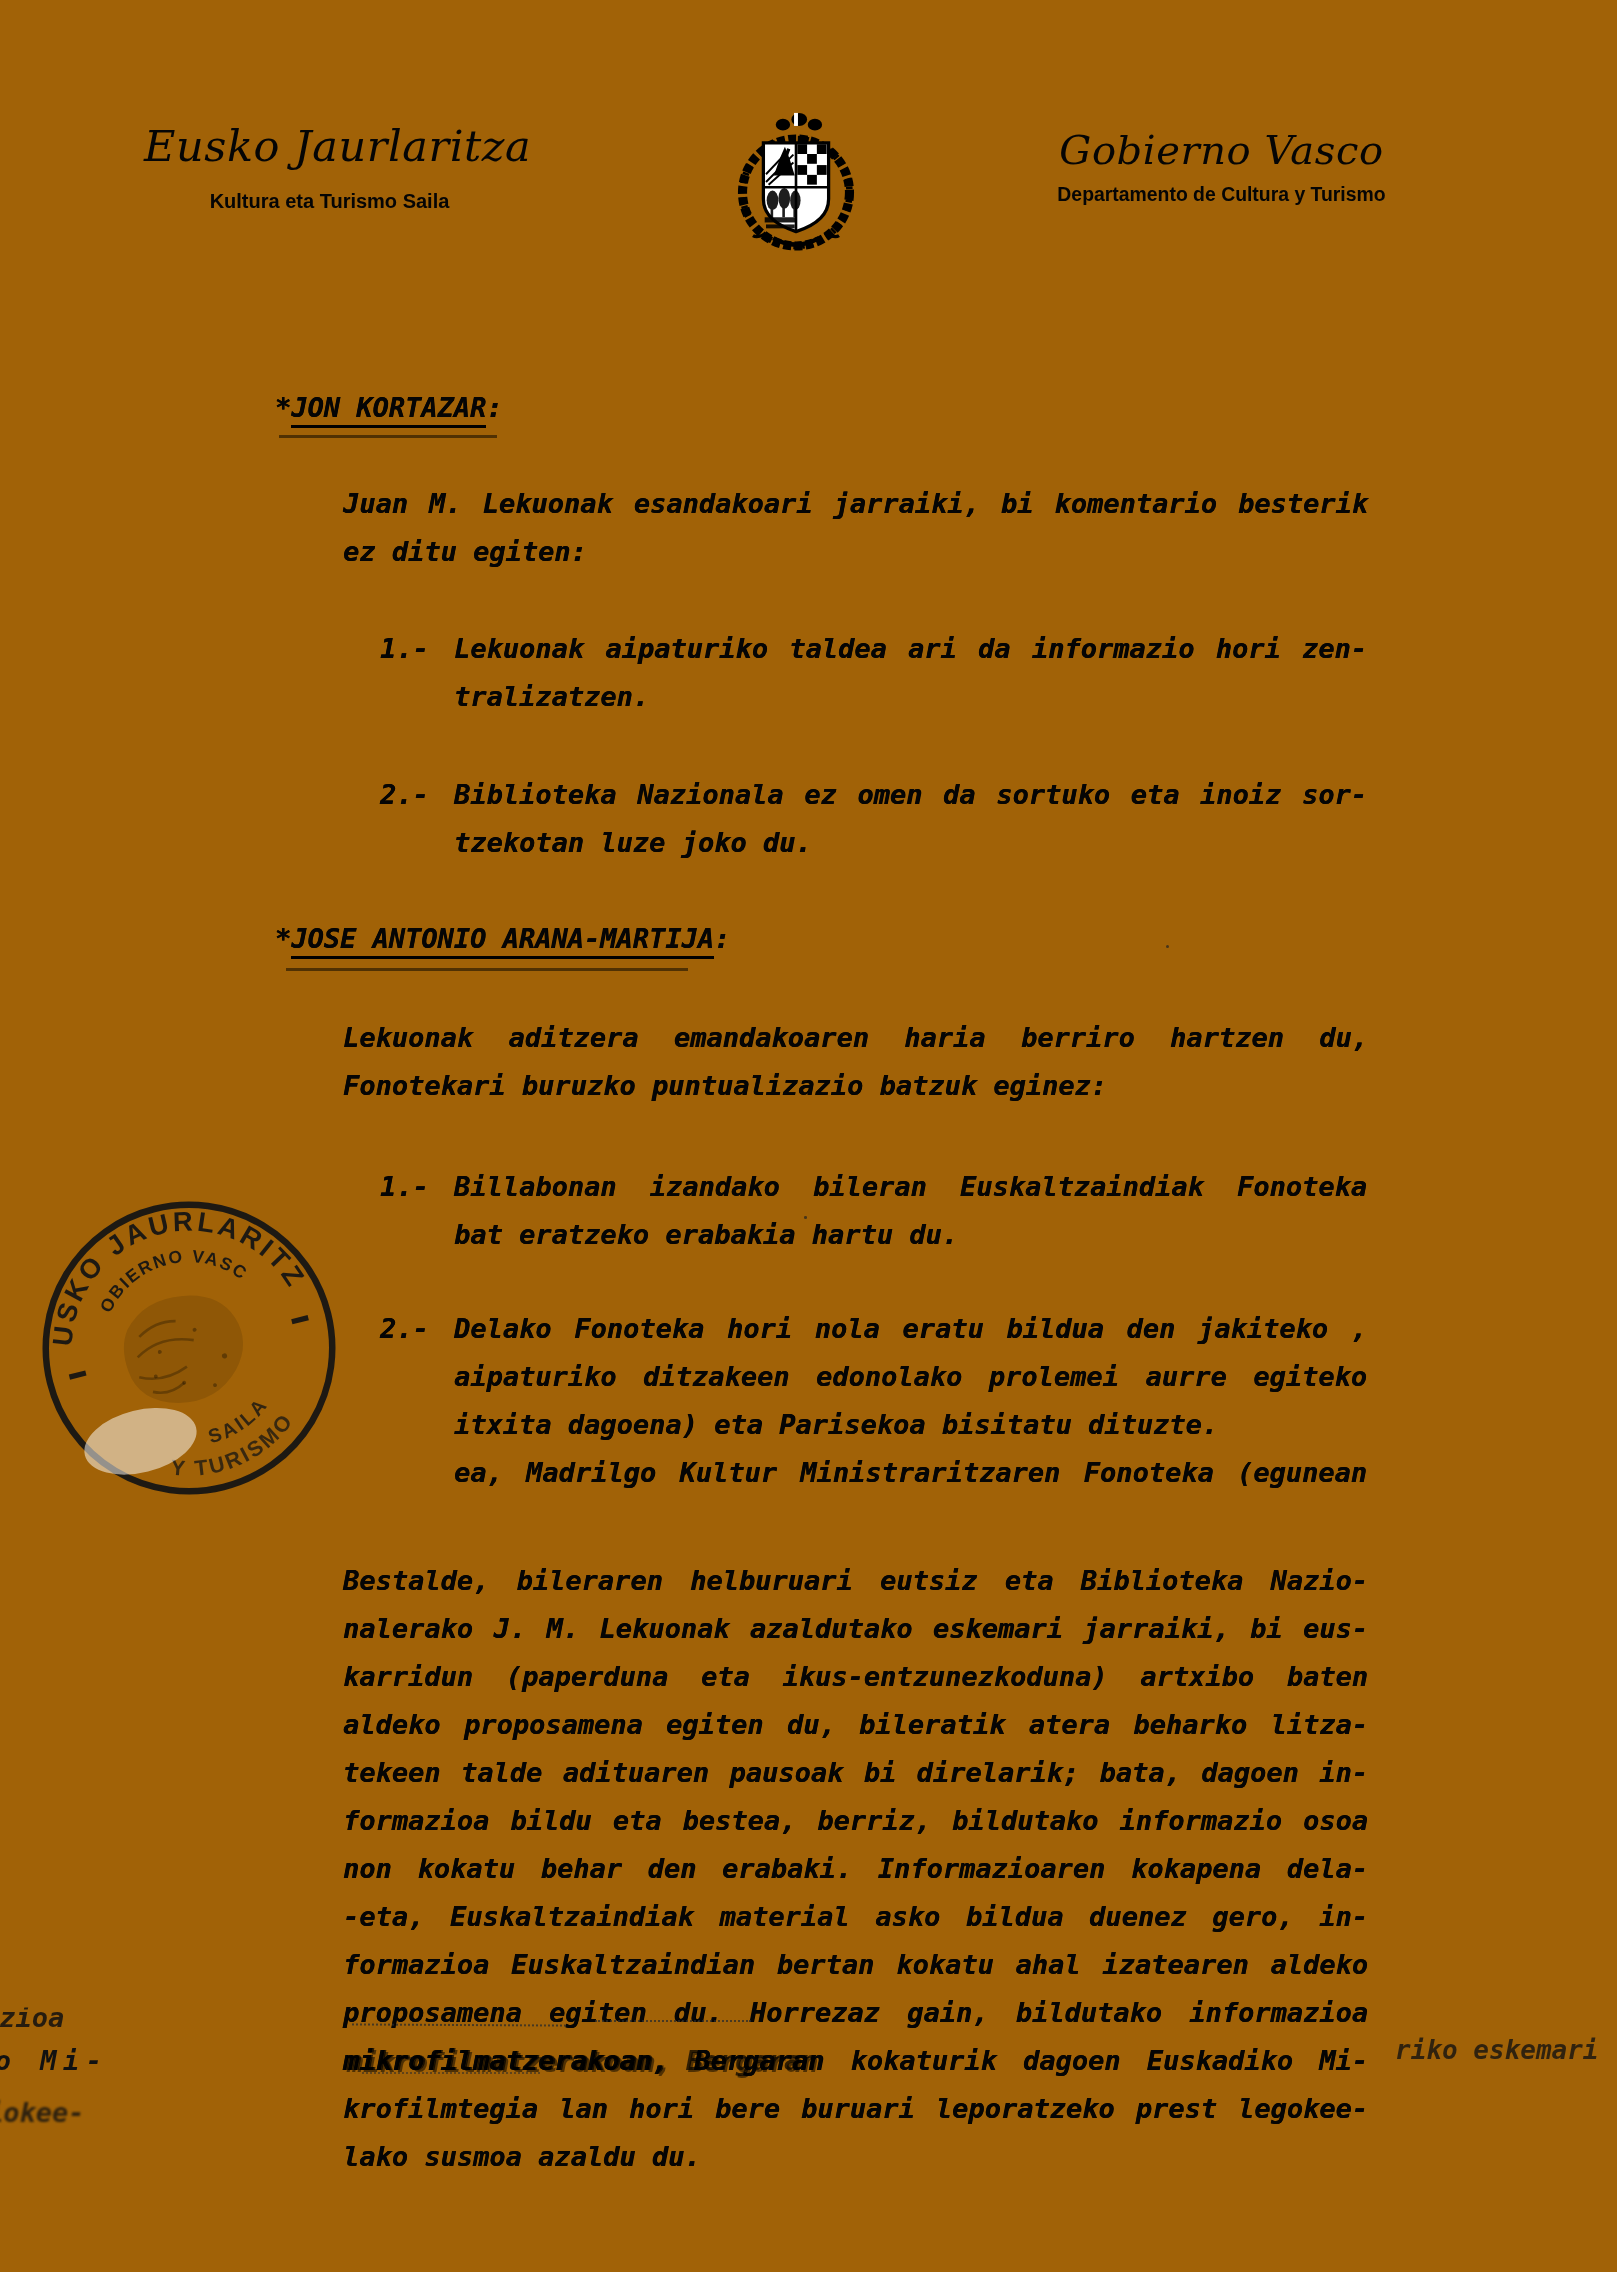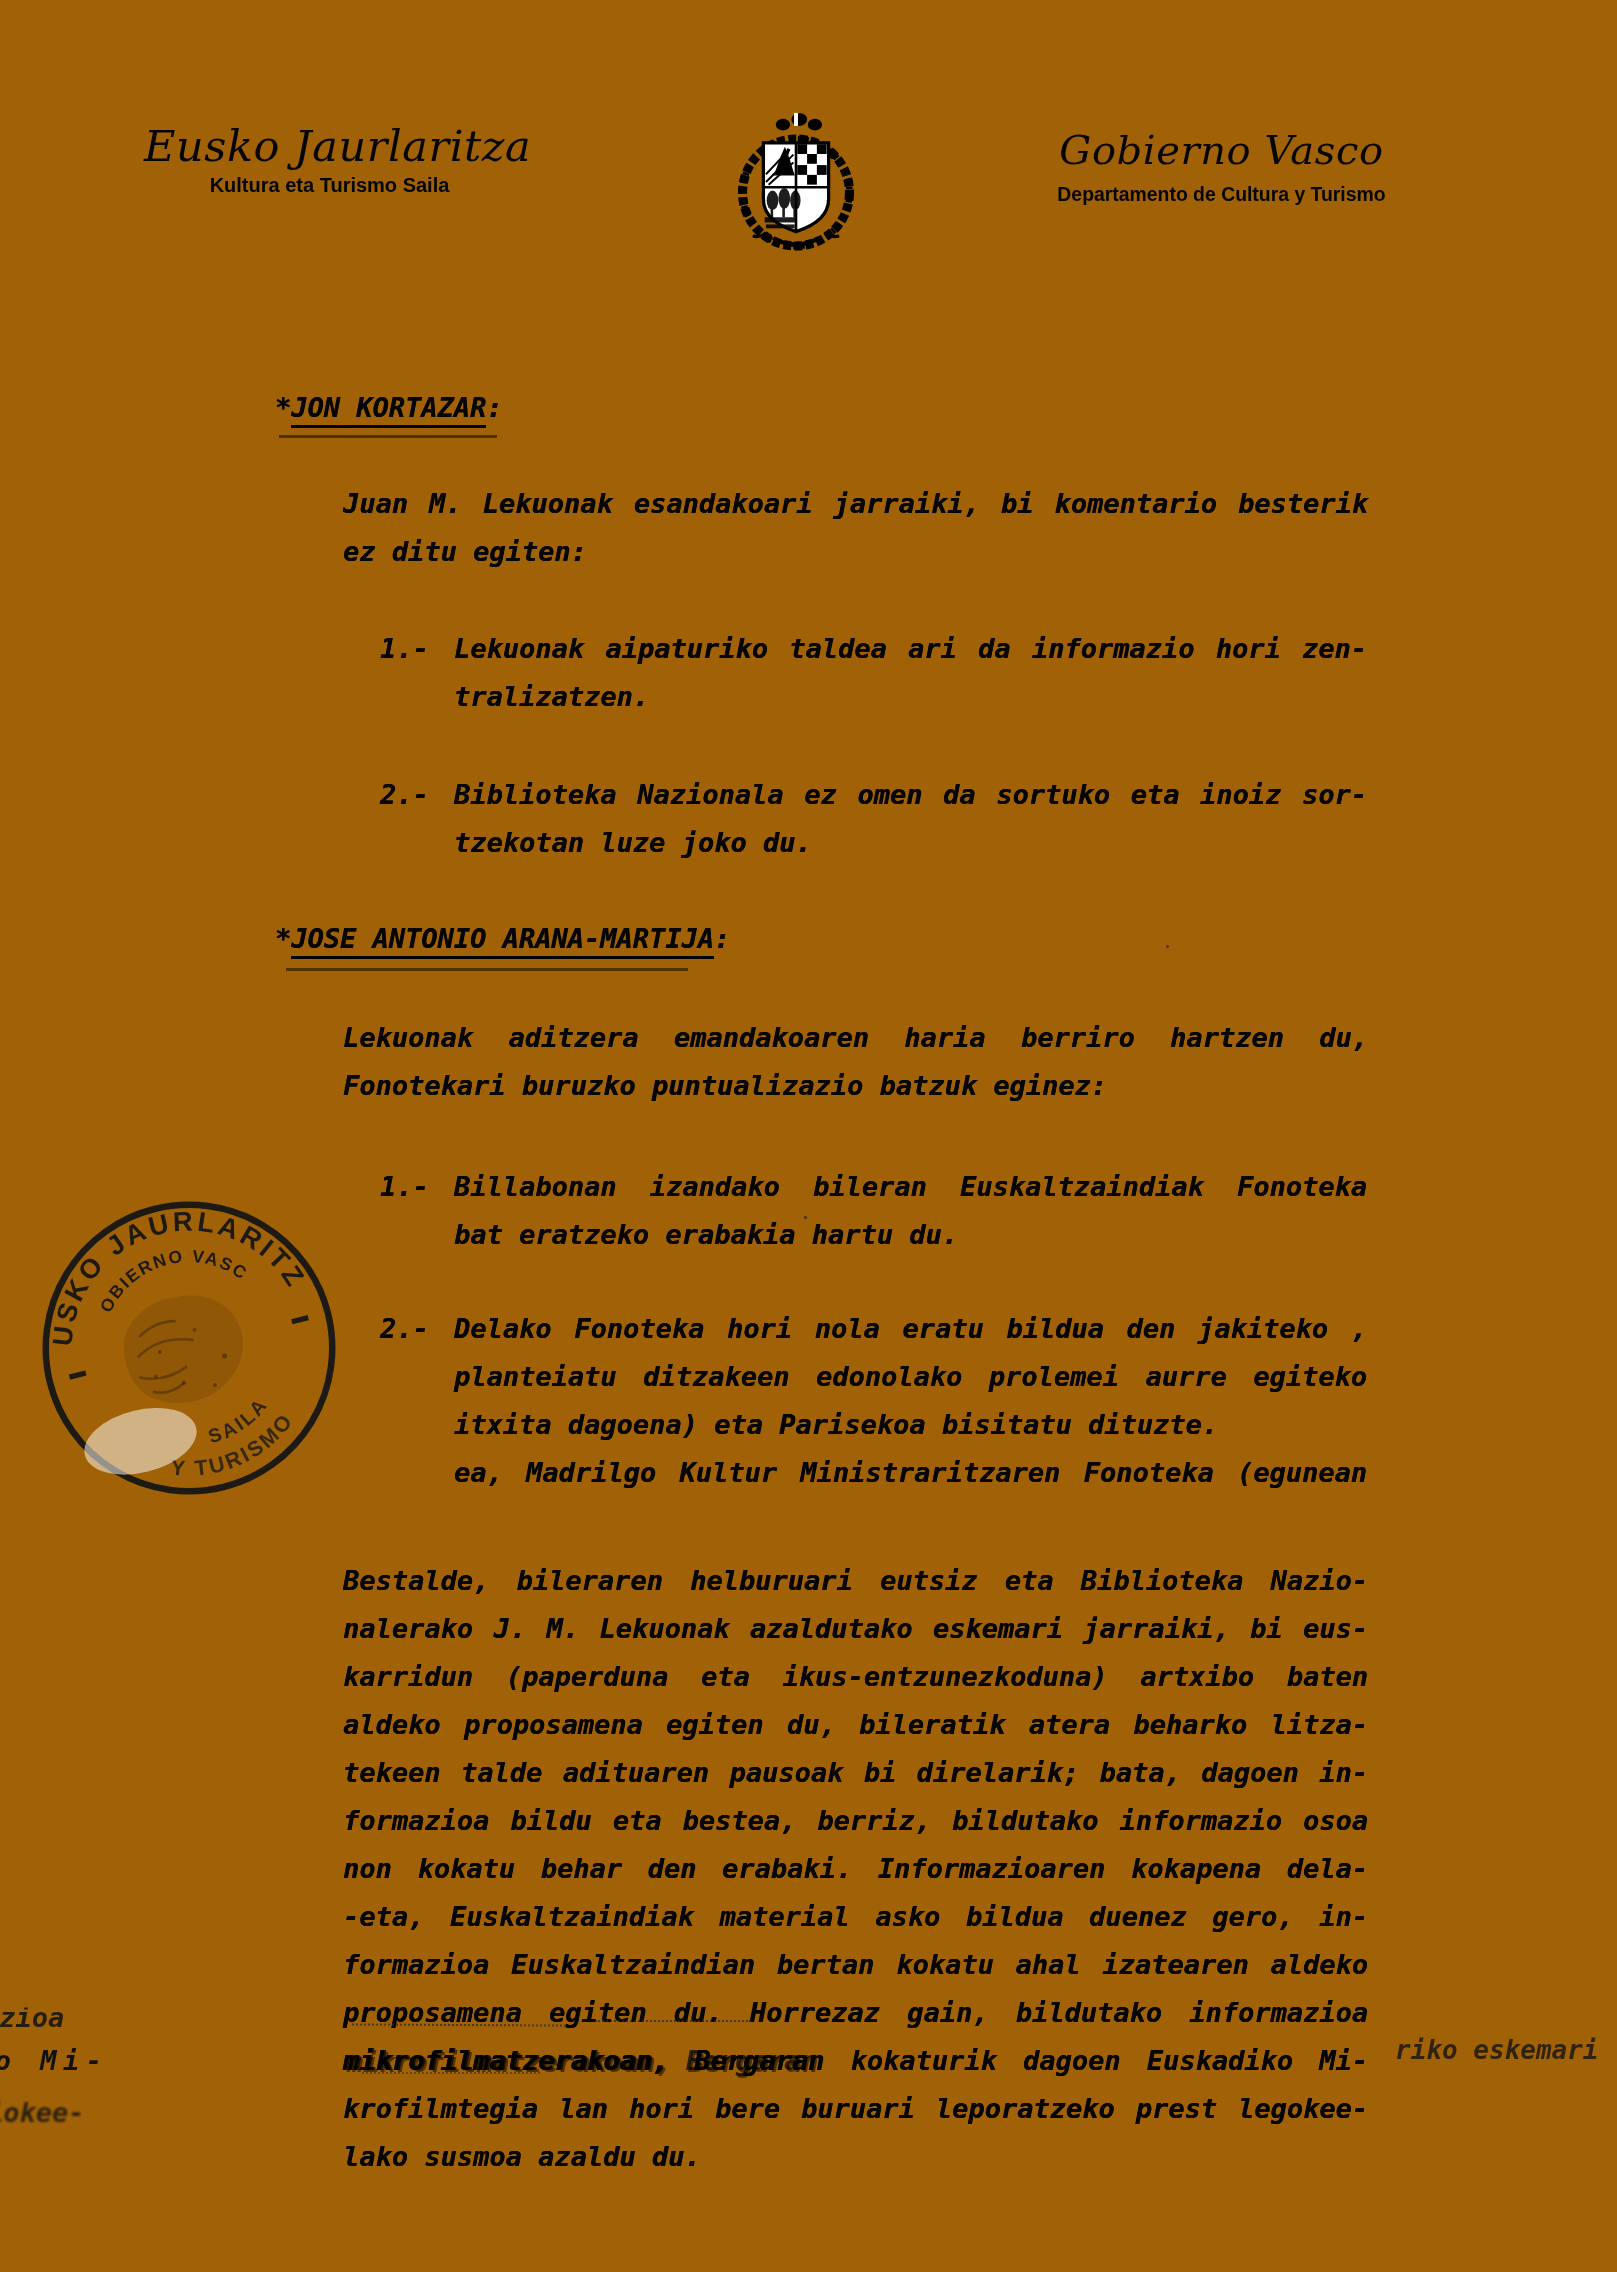--- a/index.html
+++ b/index.html
@@ -7,21 +7,21 @@
         font-family:"DejaVu Sans Mono","Liberation Mono",monospace;color:#050505;}
 
   
   .hblock{position:absolute;text-align:center;}
   .h-left{left:144px;top:121px;width:371px;}
   .h-right{left:1053px;top:127px;width:337px;}
   .script{font-family:"DejaVu Serif","Liberation Serif",serif;font-style:italic;font-weight:500;
           font-size:43px;letter-spacing:0.6px;white-space:nowrap;}
   .h-right .script{font-size:40px;}
   .hsub{font-family:"Liberation Sans","DejaVu Sans",sans-serif;font-weight:bold;
-        font-size:20px;margin-top:3px;white-space:nowrap;}
+        font-size:20px;margin-top:19px;white-space:nowrap;}
   .h-right .hsub{font-size:19.4px;margin-top:10.4px;}
   .emblem{position:absolute;left:737px;top:109px;width:118px;height:150px;}
 
   
   .tw{position:absolute;font-style:italic;font-weight:700;font-size:27px;
       text-shadow:0.3px 0.3px 0 #000;}
   .tl{line-height:48px;white-space:pre;}
   .just{white-space:normal;text-align:justify;text-align-last:justify;}
   .hd{line-height:48px;white-space:nowrap;}
   .hname{border-bottom:3.2px solid #000;padding-bottom:1.9px;}
@@ -164,21 +164,21 @@
     <span class="inum">1.-</span>
     <div class="ilines">
         <div class="tl just">Billabonan izandako bileran Euskaltzaindiak Fonoteka</div>
         <div class="tl">bat eratzeko erabakia hartu du.</div>
       </div>
   </div>
   <div class="tw item it4">
     <span class="inum">2.-</span>
     <div class="ilines">
         <div class="tl just">Delako Fonoteka hori nola eratu bildua den jakiteko ,</div>
-        <div class="tl just">planteiatu ditzakeen edonolako prolemei aurre egiteko</div>
+        <div class="tl just">aipaturiko ditzakeen edonolako prolemei aurre egiteko</div>
         <div class="tl">itxita dagoena) eta Parisekoa bisitatu dituzte.</div>
         <div class="tl just">ea, Madrilgo Kultur Ministraritzaren Fonoteka (egunean</div>
       </div>
   </div>
 
   <div class="tw p3">
       <div class="tl just">Bestalde, bileraren helburuari eutsiz eta Biblioteka Nazio-</div>
       <div class="tl just">nalerako J. M. Lekuonak azaldutako eskemari jarraiki, bi eus-</div>
       <div class="tl just">karridun (paperduna eta ikus-entzunezkoduna) artxibo baten</div>
       <div class="tl just">aldeko proposamena egiten du, bileratik atera beharko litza-</div>

